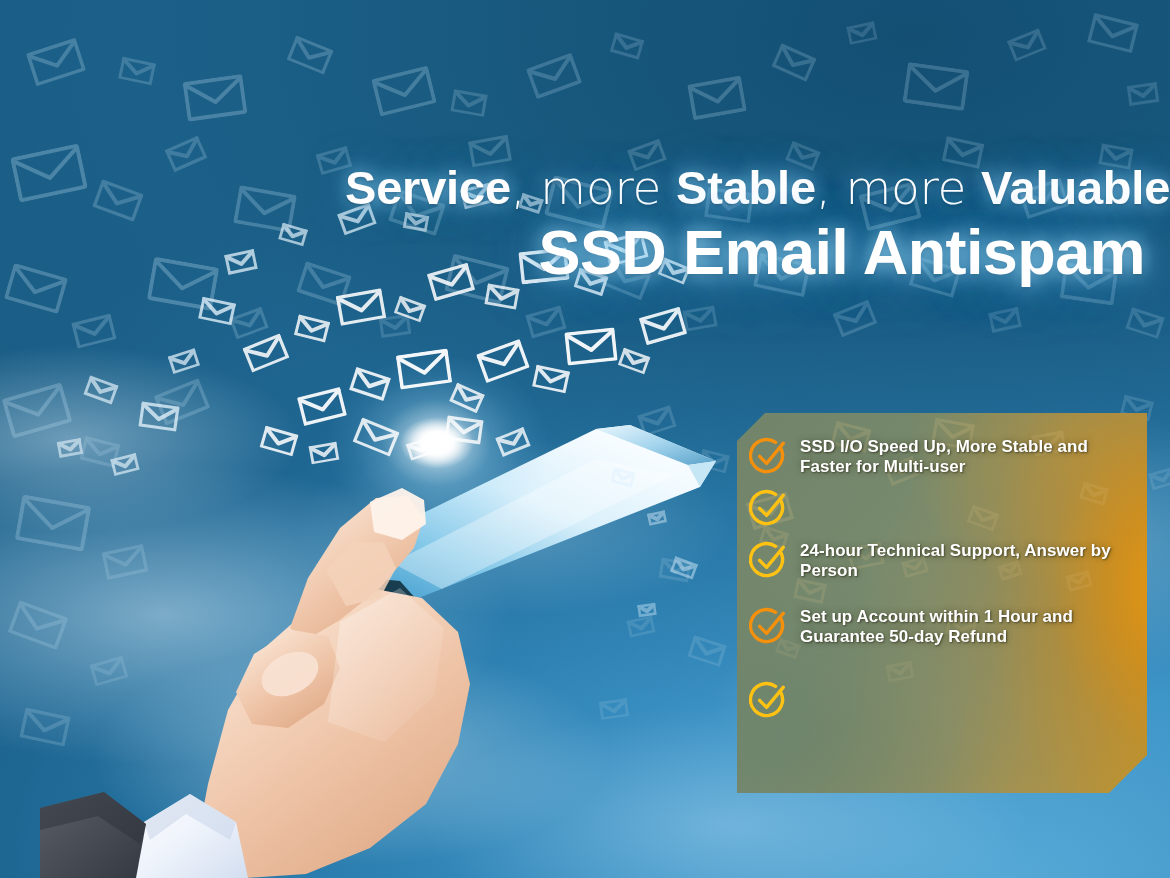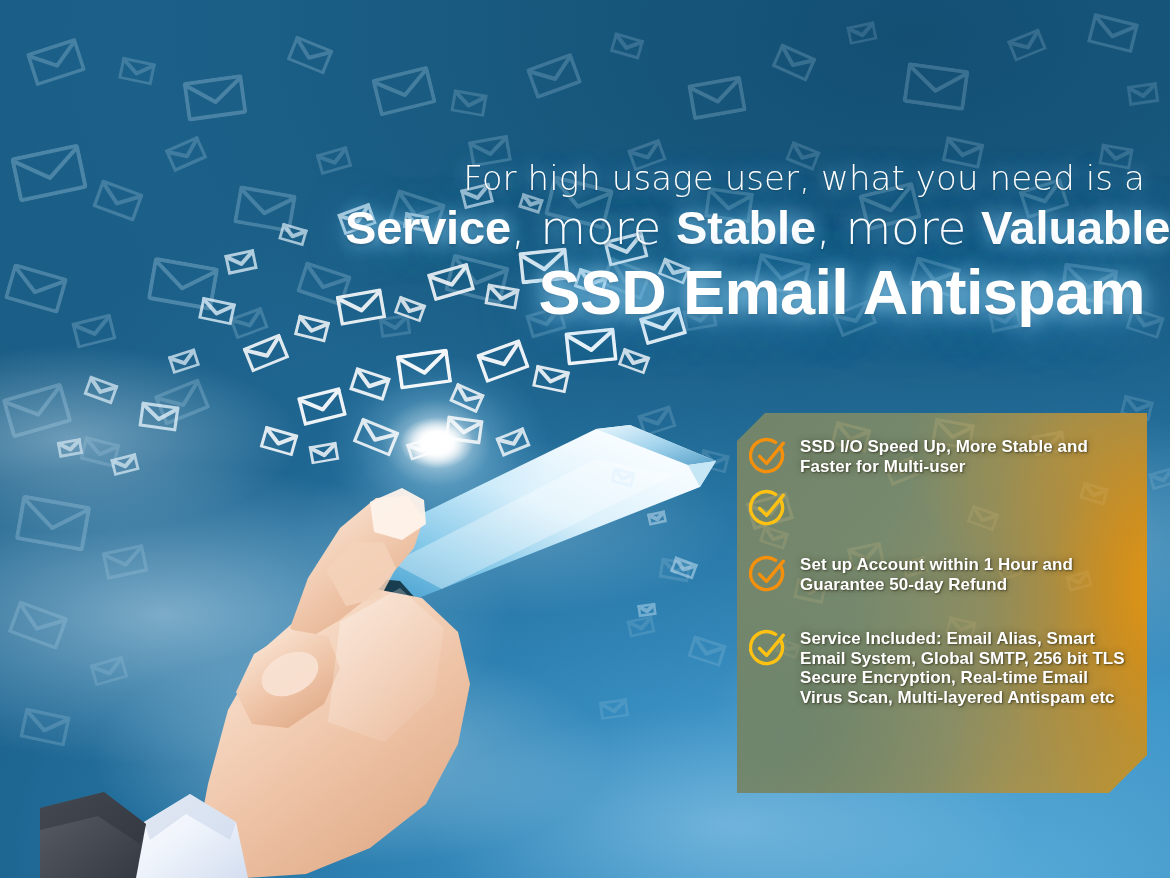--- a/index.html
+++ b/index.html
@@ -836,21 +836,20 @@
       </div>
       <div class="env" style="left: 638px; top: 604px; width: 18px; height: 11.88px; transform: rotate(-8deg); opacity: 0.4;">
         <svg viewBox="0 0 100 66" preserveAspectRatio="none" style="color:#dff2ff">
           <rect x="3" y="3" width="94" height="60" rx="3" stroke-width="4"></rect>
           <path d="M4,6 L50,40 L96,6" stroke-width="4" stroke-linecap="round" stroke-linejoin="round"></path>
         </svg>
       </div>
     </div>
 
   <div id="headline">
-    <span class="hl-line" id="hl-1">For high usage user, what you need is a</span>
     <span class="hl-line" id="hl-2"><span class="bold">Service</span><span class="light">, </span><span class="light">more </span><span class="bold">Stable</span><span class="light">, </span><span class="light">more </span><span class="bold">Valuable</span></span>
     <span class="hl-line" id="hl-3">SSD Email Antispam</span>
   </div>
 
   <div id="panel">
     <div id="panel-env">
         <div class="env" style="left: 12px; top: 84px; width: 42px; height: 27.72px; transform: rotate(-16deg); opacity: 0.2;">
           <svg viewBox="0 0 100 66" preserveAspectRatio="none" style="color:#e8c98a">
             <rect x="3" y="3" width="94" height="60" rx="3" stroke-width="4"></rect>
             <path d="M4,6 L50,40 L96,6" stroke-width="4" stroke-linecap="round" stroke-linejoin="round"></path>
@@ -958,34 +957,42 @@
           <div class="feature-text">SSD I/O Speed Up, More Stable and Faster for Multi-user</div>
         </div>
         <div class="feature-row" style="margin-top: 12px;">
           <div class="feature-icon">
             <svg viewBox="0 0 40 40">
               <path d="M31.4,11.6 A16,16 0 1 1 26.6,6.4" fill="none" stroke="#ffc212" stroke-width="3.4" stroke-linecap="round"></path>
               <path d="M10.6,20.4 L17.6,27.4 L34.2,7.4" fill="none" stroke="#ffc212" stroke-width="3.4" stroke-linecap="round" stroke-linejoin="round"></path>
             </svg>
           </div>
         </div>
+        <div class="feature-row" style="margin-top: 12px;">
+          <div class="feature-icon">
+            <svg viewBox="0 0 40 40">
+              <path d="M31.4,11.6 A16,16 0 1 1 26.6,6.4" fill="none" stroke="#ffc212" stroke-width="3.4" stroke-linecap="round"></path>
+              <path d="M10.6,20.4 L17.6,27.4 L34.2,7.4" fill="none" stroke="#ffc212" stroke-width="3.4" stroke-linecap="round" stroke-linejoin="round"></path>
+            </svg>
+          </div>
+          <div class="feature-text">24-hour Technical Support, Answer by Person</div>
+        </div>
         <div class="feature-row" style="margin-top: 26px;">
           <div class="feature-icon">
             <svg viewBox="0 0 40 40">
               <path d="M31.4,11.6 A16,16 0 1 1 26.6,6.4" fill="none" stroke="#f5900c" stroke-width="3.4" stroke-linecap="round"></path>
               <path d="M10.6,20.4 L17.6,27.4 L34.2,7.4" fill="none" stroke="#f5900c" stroke-width="3.4" stroke-linecap="round" stroke-linejoin="round"></path>
             </svg>
           </div>
           <div class="feature-text">Set up Account within 1 Hour and Guarantee 50-day Refund</div>
         </div>
         <div class="feature-row" style="margin-top: 34px;">
           <div class="feature-icon">
             <svg viewBox="0 0 40 40">
               <path d="M31.4,11.6 A16,16 0 1 1 26.6,6.4" fill="none" stroke="#ffc212" stroke-width="3.4" stroke-linecap="round"></path>
               <path d="M10.6,20.4 L17.6,27.4 L34.2,7.4" fill="none" stroke="#ffc212" stroke-width="3.4" stroke-linecap="round" stroke-linejoin="round"></path>
             </svg>
           </div>
-          <div class="feature-text">Service Included: Email Alias, Smart Email System, Global SMTP, 256 bit TLS Secure Encryption, Real-time Email Virus Scan, Multi-layered Antispam etc</div>
         </div>
       </div>
   </div>
 
 </div>
 
 </body></html>

